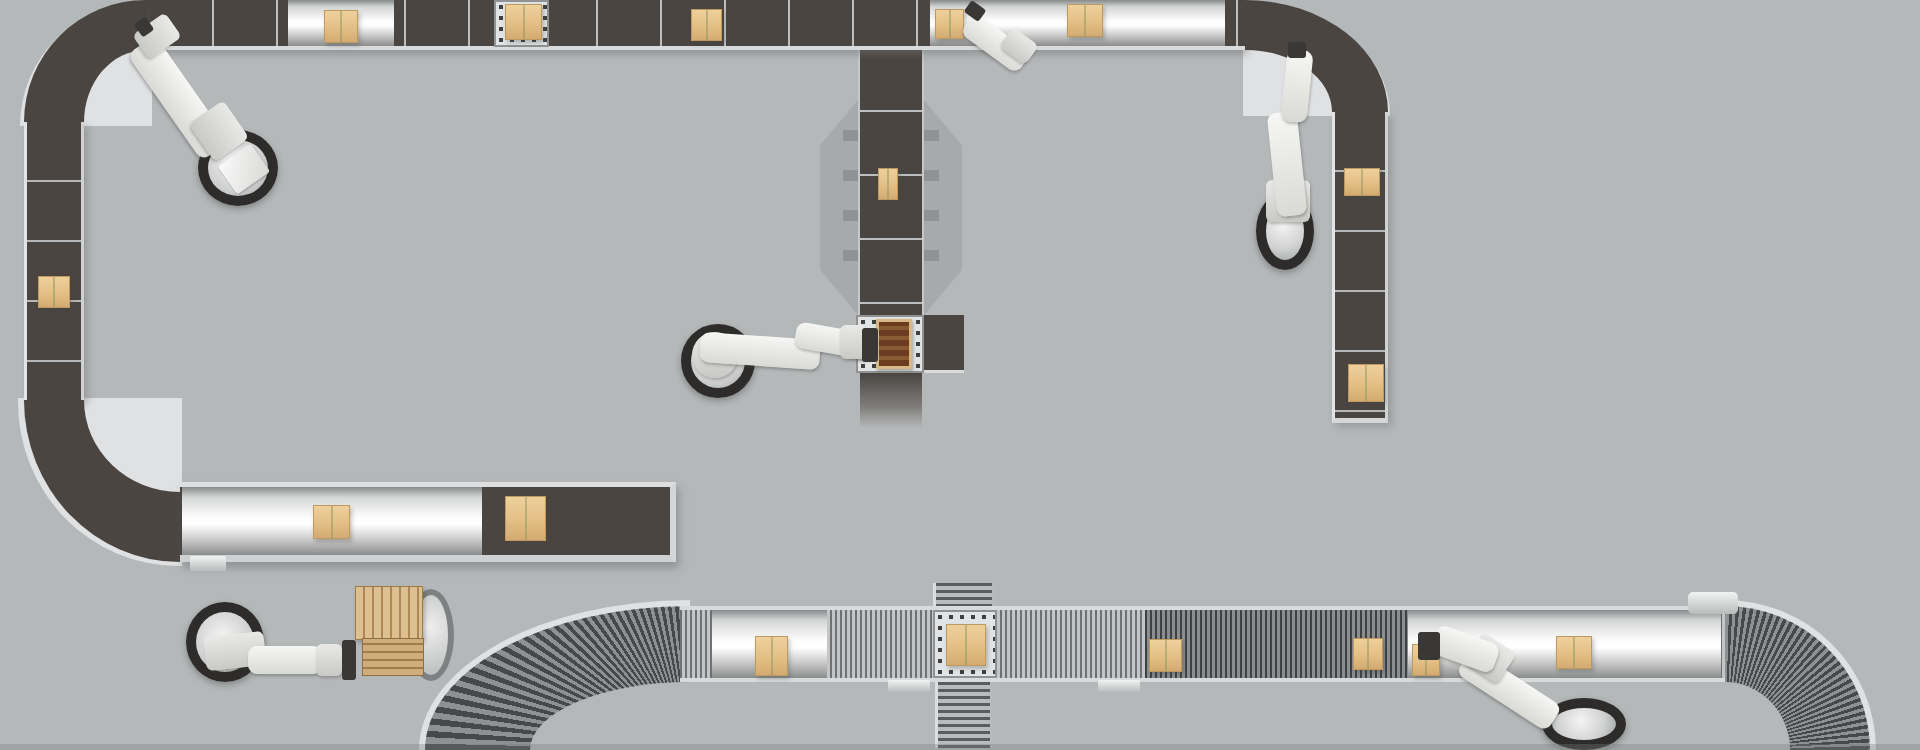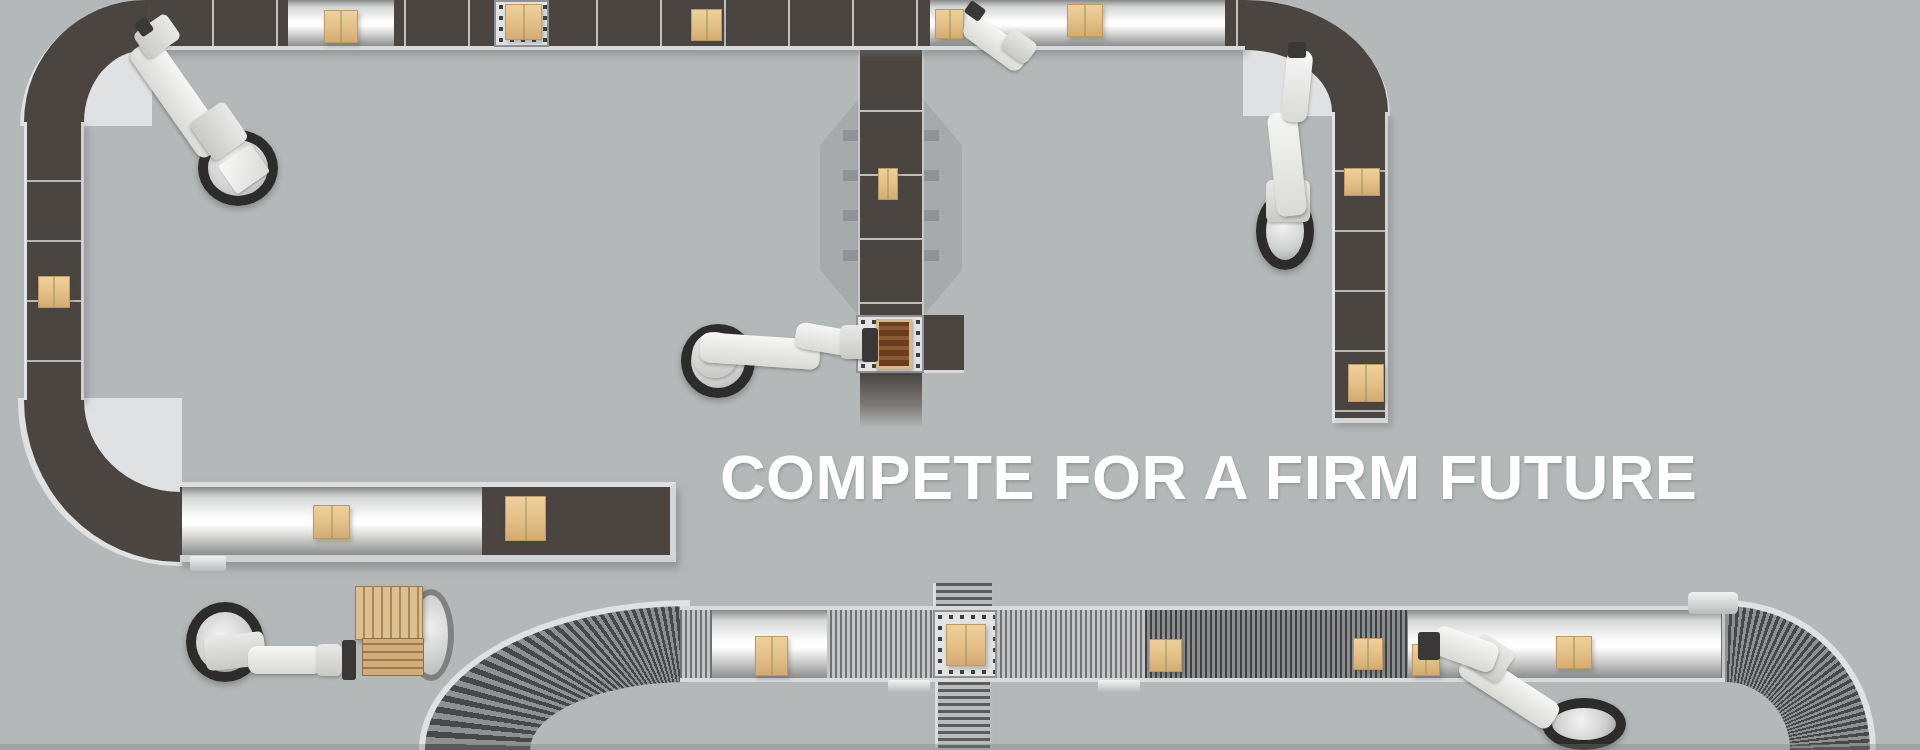--- a/index.html
+++ b/index.html
@@ -193,17 +193,16 @@
   <div class="abs plank-v z5" style="left:355px;top:586px;width:68px;height:54px;"></div>
   <div class="abs plank-h z5" style="left:362px;top:638px;width:62px;height:38px;"></div>
 
   <div class="abs base-ring z5" style="left:1542px;top:698px;width:84px;height:52px;"></div>
   <div class="abs arm-seg z5" style="left:1472px;top:648px;width:108px;height:30px;transform-origin:0 0;transform:rotate(33deg);"></div>
   <div class="abs arm-block z5" style="left:1470px;top:640px;width:40px;height:36px;transform:rotate(33deg);"></div>
   <div class="abs arm-seg z5" style="left:1432px;top:634px;width:66px;height:30px;transform:rotate(20deg);"></div>
   <div class="abs gripper z5" style="left:1418px;top:632px;width:22px;height:28px;"></div>
 
   <div id="headline">
-    <div>COMPETE FOR A FIRM FUTURE</div>
   </div>
 
   <div class="abs z6" style="left:0;top:744px;width:1920px;height:6px;background:rgba(120,122,123,.35);"></div>
 </div>
 
 </body></html>

